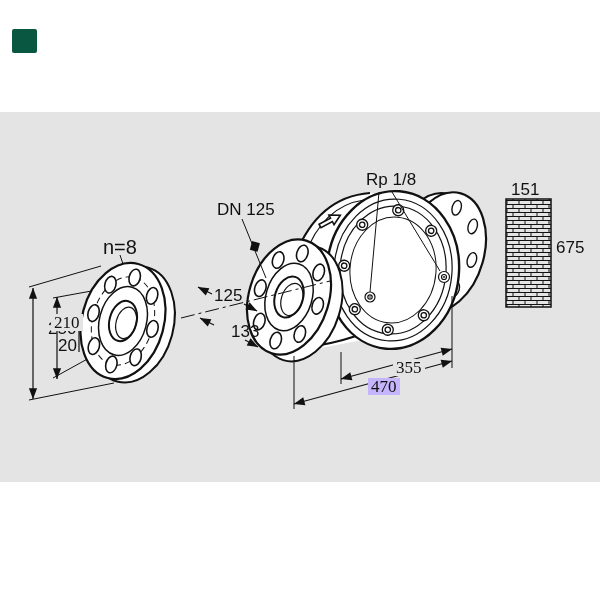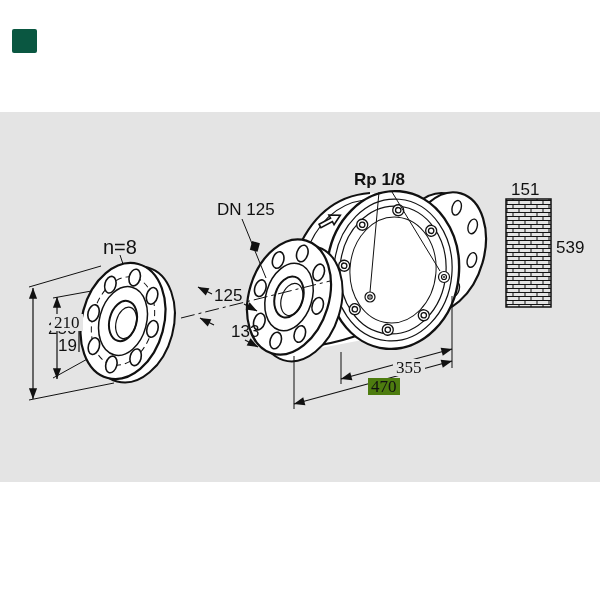--- a/index.html
+++ b/index.html
@@ -174,24 +174,24 @@
     </g>
 
     <g>
       <rect x="506" y="199" width="45" height="108" fill="url(#brick)" stroke="#111" stroke-width="1.5"></rect>
     </g>
   </svg>
 
   <div class="dim" style="left:103px;top:237px;font-size:20px;">n=8</div>
   <div class="dim" style="left:48px;top:320px;">250</div>
   <div class="dim on-line" style="left: 51px; top: 314px; background: rgb(228, 228, 228);">210</div>
-  <div class="dim" style="left:58px;top:337px;">19</div>
+  <div class="dim" style="left:58px;top:337px;">20</div>
 
   <div class="dim" style="left:217px;top:201px;">DN 125</div>
-  <div class="dim" style="left:354px;top:171px;font-weight:bold;">Rp 1/8</div>
+  <div class="dim" style="left:366px;top:171px;">Rp 1/8</div>
   <div class="dim" style="left:214px;top:287px;">125</div>
   <div class="dim" style="left:219px;top:323px;margin-left:12px;">133</div>
   <div class="dim on-line" style="left: 380px; top: 359px; background: rgb(228, 228, 228); margin-left: 13px;">355</div>
-  <div class="dim on-line" style="left: 368px; top: 378px; background: #4d7c0f;">470</div>
+  <div class="dim on-line" style="left: 368px; top: 378px; background: #c4b5fd;">470</div>
 
   <div class="dim" style="left:511px;top:181px;">151</div>
-  <div class="dim" style="left:556px;top:239px;">539</div>
+  <div class="dim" style="left:556px;top:239px;">675</div>
 </div>
 
 </body></html>

